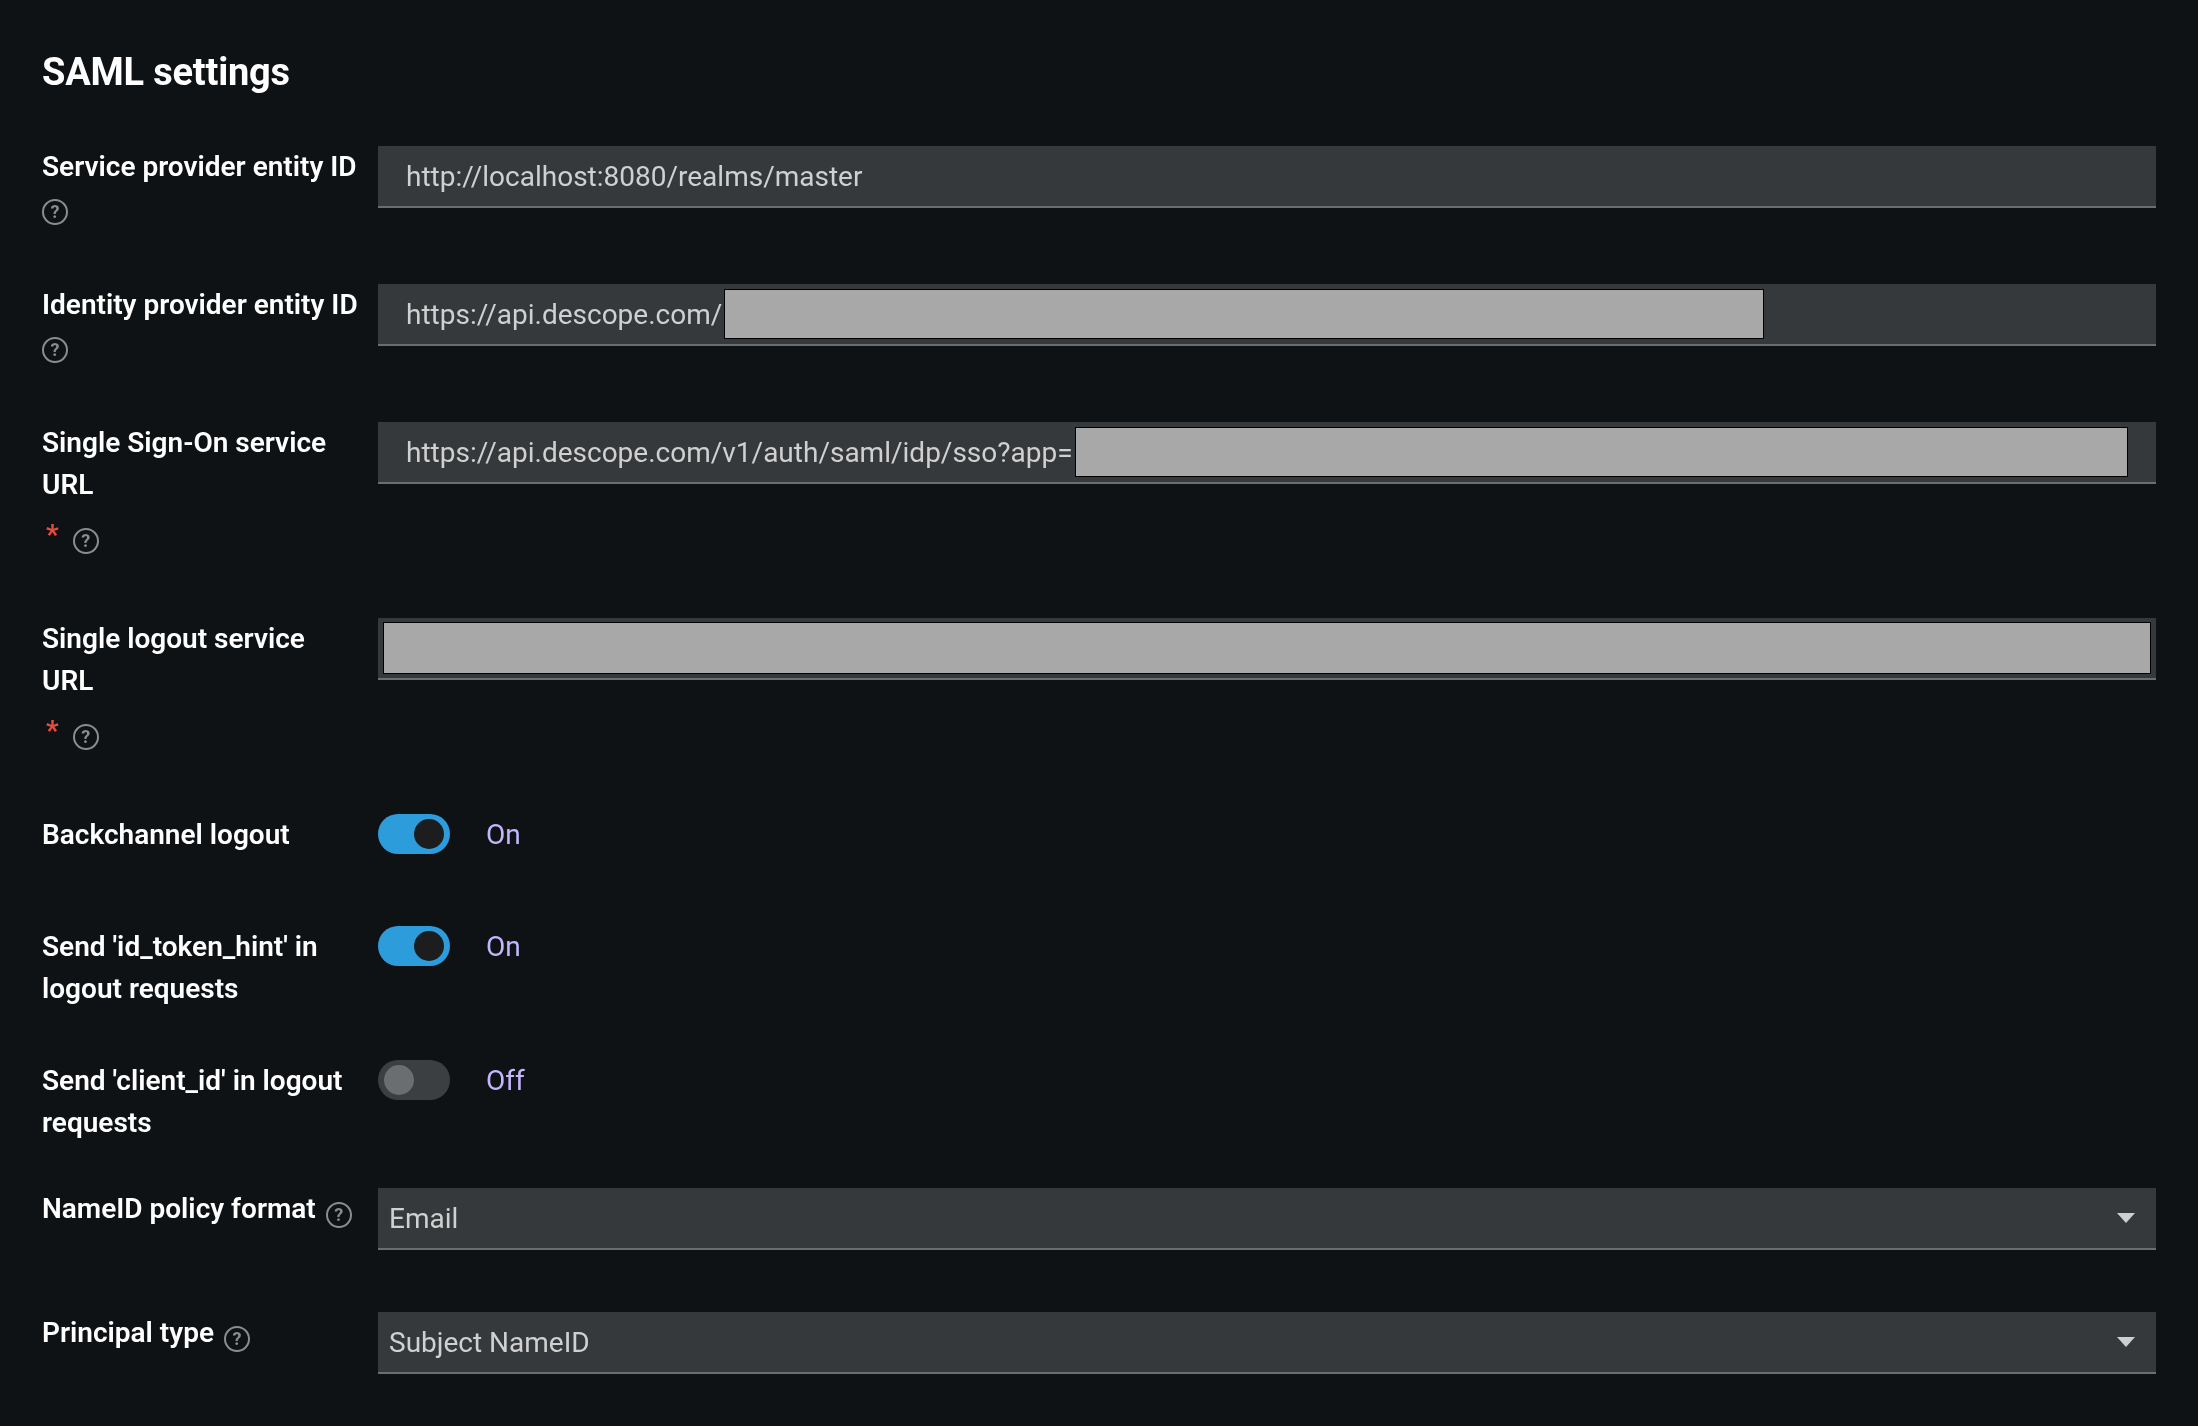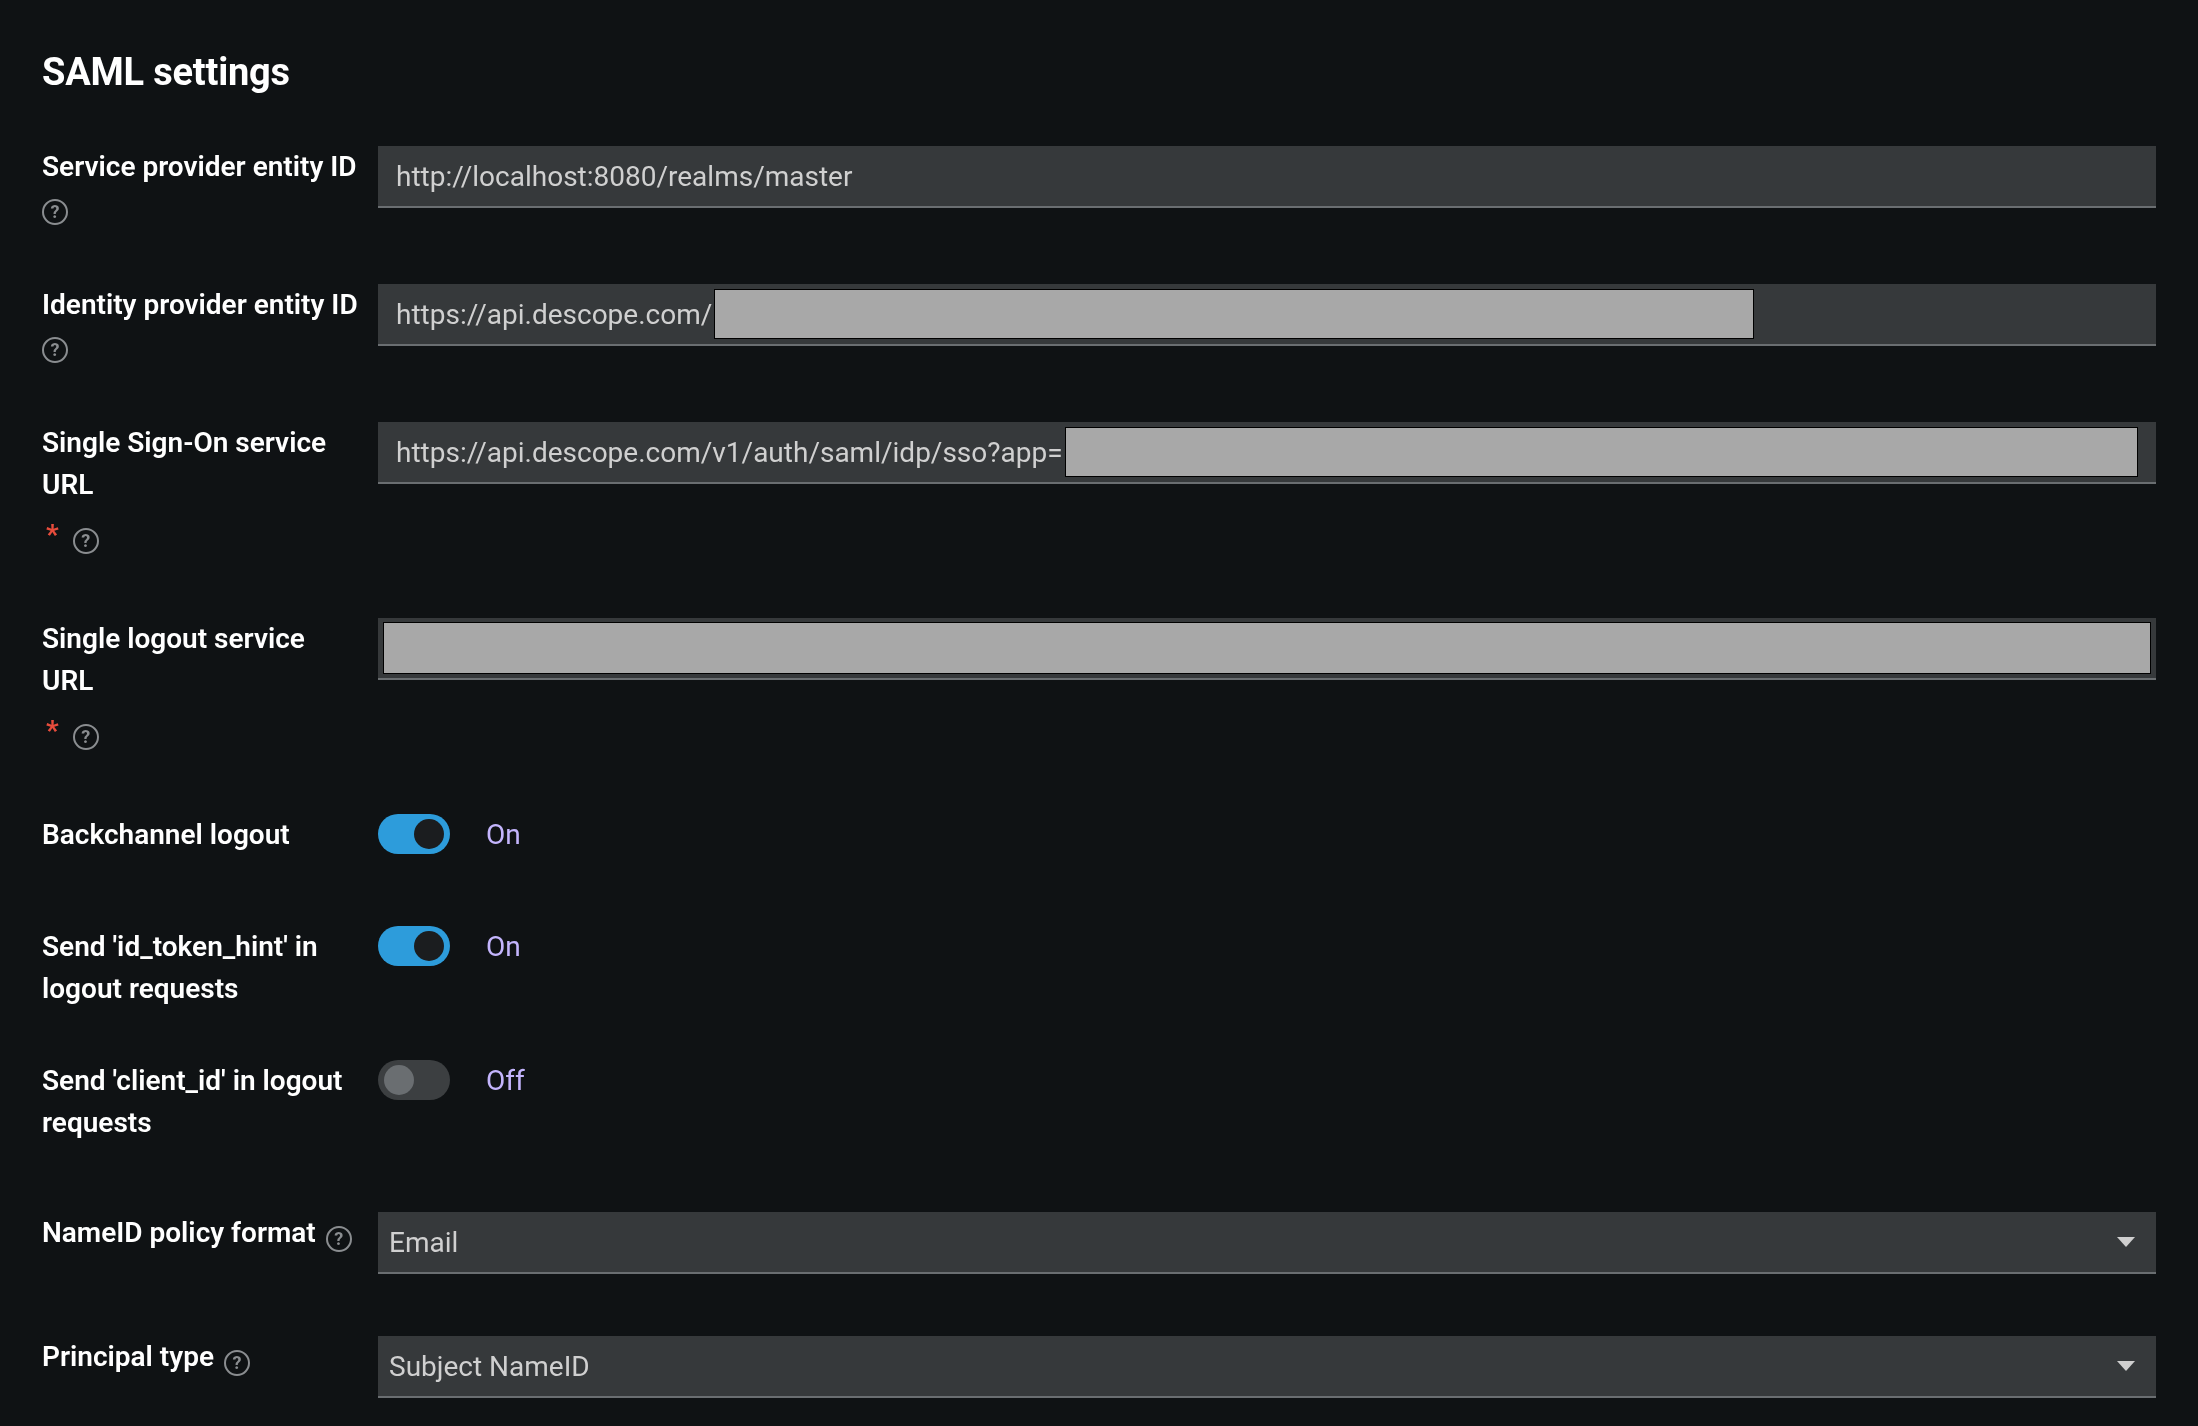--- a/index.html
+++ b/index.html
@@ -67,21 +67,21 @@
     align-items: center;
   }
   .text-input {
     width: 100%;
     height: 62px;
     background: #36393b;
     border: none;
     border-bottom: 2px solid #6a6e71;
     color: #d0d0d0;
     font-size: 28px;
-    padding: 0 18px;
+    padding: 0 28px;
     display: flex;
     align-items: center;
     position: relative;
   }
   .text-input .prefix {
     color: #d0d0d0;
     white-space: nowrap;
   }
   .redacted {
     background: #a8a8a8;
@@ -228,21 +228,21 @@
     <div class="field-col">
       <div class="toggle-wrap">
         <div class="toggle on">
             <div class="knob"></div>
           </div>
         <span class="toggle-label">On</span>
       </div>
     </div>
   </div>
 
-  <div class="form-row short" style="margin-bottom:68px">
+  <div class="form-row short" style="margin-bottom:44px">
     <div class="label-col">
       <span>Send 'client_id' in logout requests</span>
     </div>
     <div class="field-col">
       <div class="toggle-wrap">
         <div class="toggle off">
             <div class="knob"></div>
           </div>
         <span class="toggle-label">Off</span>
       </div>

